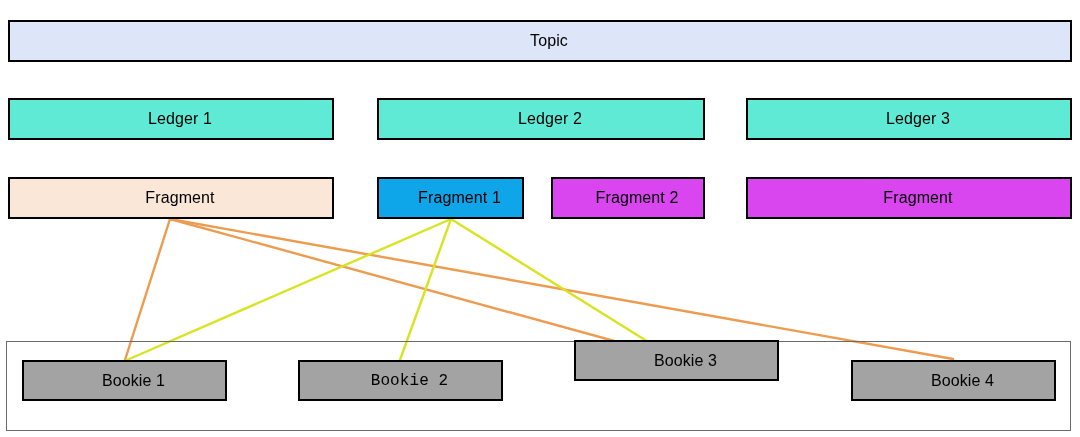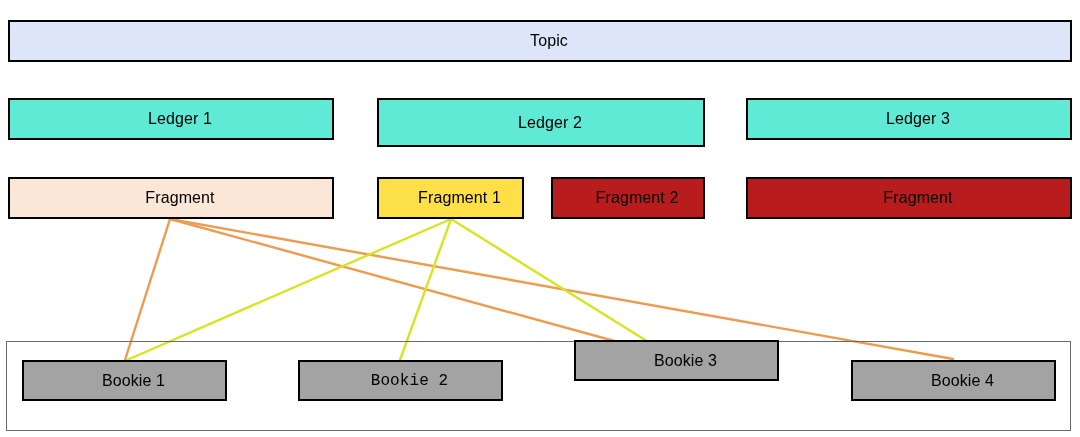--- a/index.html
+++ b/index.html
@@ -26,23 +26,23 @@
     justify-content: center;
     font-size: 16px;
     color: #000000;
     line-height: 1;
     letter-spacing: 0.1px;
     white-space: nowrap;
     padding-left: 18px;
   }
   .topic       { background: #dce6f8; }
   .ledger      { background: #5eead4; }
-  .frag-blue   { background: #b91c1c; }
+  .frag-blue   { background: #d946ef; }
   .frag-peach  { background: #fbe7d7; }
-  .frag-yellow { background: #fde047; }
+  .frag-yellow { background: #0ea5e9; }
   .bookie      { background: #a3a3a3; }
 
   .group-box {
     position: absolute;
     box-sizing: border-box;
     border: 1px solid #6b6b6b;
     background: transparent;
   }
   #edges {
     position: absolute;
@@ -67,21 +67,21 @@
       <line x1="451" y1="219" x2="674" y2="358" stroke="#d8e422" stroke-width="2.4" stroke-linecap="round"></line>
     </svg>
 
   <div class="node topic" style="left: 8px; top: 20px; width: 1064px; height: 42px;">
     <span>Topic</span>
   </div>
 
   <div class="node ledger" style="left: 8px; top: 98px; width: 326px; height: 42px;">
     <span>Ledger 1</span>
   </div>
-  <div class="node ledger" style="left: 377px; top: 98px; width: 328px; height: 49px;">
+  <div class="node ledger" style="left: 377px; top: 98px; width: 328px; height: 42px;">
     <span>Ledger 2</span>
   </div>
   <div class="node ledger" style="left: 746px; top: 98px; width: 326px; height: 42px;">
     <span>Ledger 3</span>
   </div>
 
   <div class="node frag-peach" style="left: 8px; top: 177px; width: 326px; height: 42px;">
     <span>Fragment</span>
   </div>
   <div class="node frag-yellow" style="left: 377px; top: 177px; width: 147px; height: 42px;">

